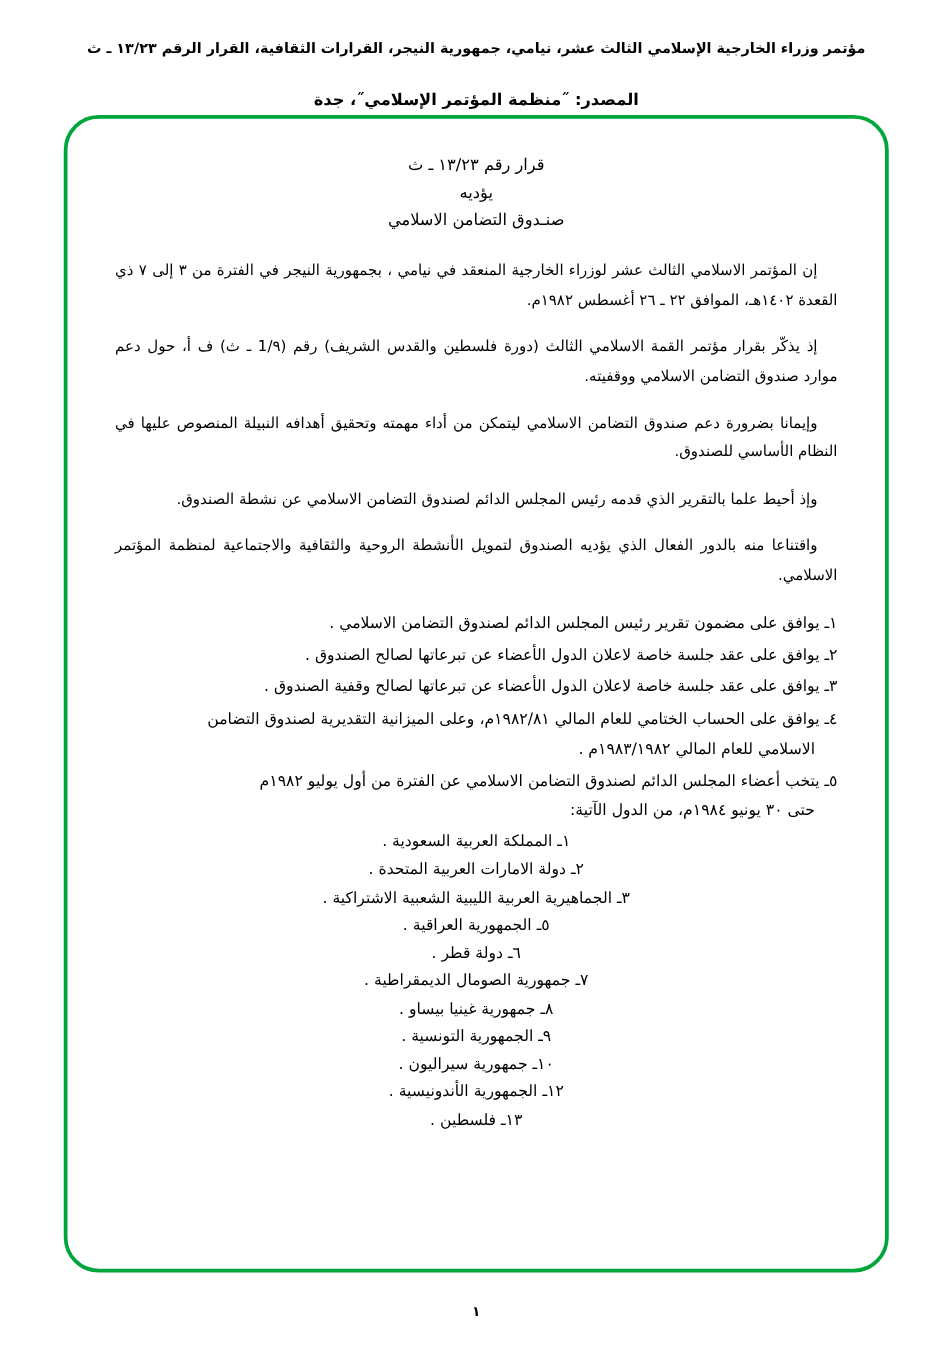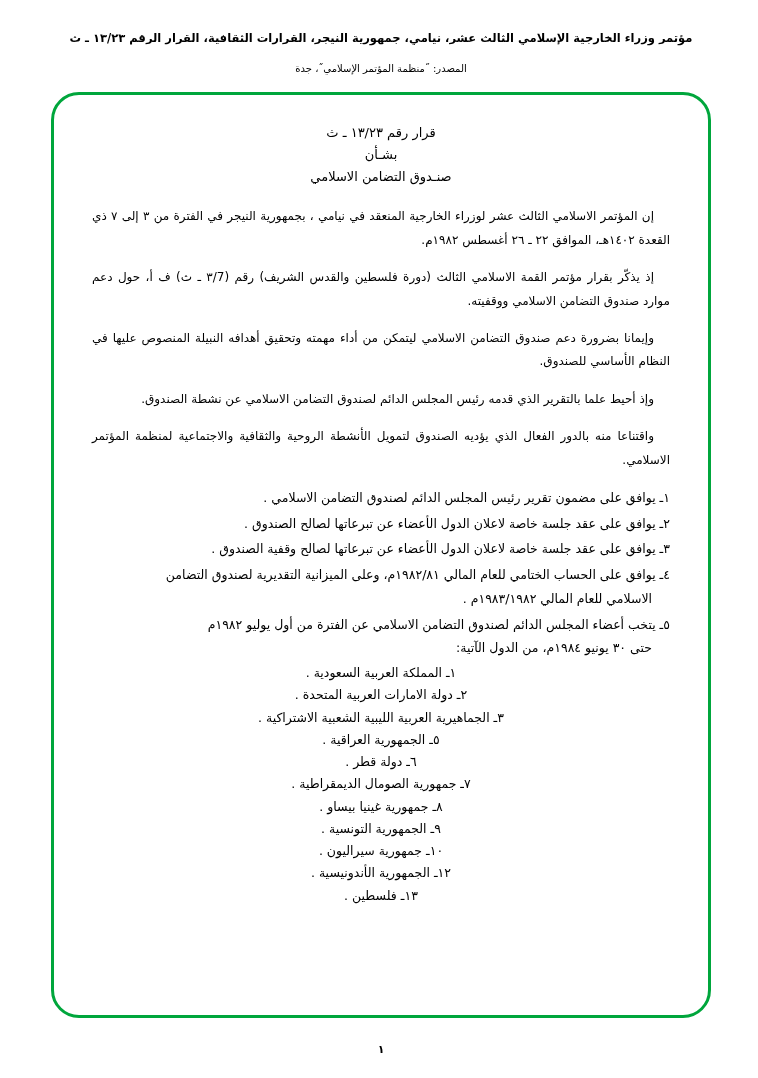--- a/index.html
+++ b/index.html
@@ -25,23 +25,23 @@
     text-align: center;
     padding-top: 30px;
   }
   .header-title {
     font-size: 11.5px;
     font-weight: bold;
     letter-spacing: 0px;
     line-height: 1.4;
   }
   .header-source {
-    font-size: 10px;
-    font-weight: normal;
-    margin-top: 16px;
+    font-size: 13px;
+    font-weight: bold;
+    margin-top: 26px;
     line-height: 1.4;
   }
   .frame {
     position: absolute;
     top: 92px;
     right: 47px;
     left: 47px;
     bottom: 60px;
     border: 3px solid #00a63c;
     box-sizing: border-box;
@@ -114,25 +114,25 @@
 
   <div class="header-block">
     <div class="header-title">مؤتمر وزراء الخارجية الإسلامي الثالث عشر، نيامي، جمهورية النيجر، القرارات الثقافية، القرار الرقم ١٣/٢٣ ـ ث</div>
     <div class="header-source">المصدر: ˝منظمة المؤتمر الإسلامي˝، جدة</div>
   </div>
 
   <div class="frame" style="border-color: rgb(0, 166, 60); border-radius: 28px;">
     <div class="frame-inner">
 
       <div class="doc-number">قرار رقم ١٣/٢٣ ـ ث</div>
-      <div class="doc-about">بشـأن</div>
+      <div class="doc-about">يؤديه</div>
       <div class="doc-subject">صنـدوق التضامن الاسلامي</div>
 
       <p class="para indent">إن المؤتمر الاسلامي الثالث عشر لوزراء الخارجية المنعقد في نيامي ، بجمهورية النيجر في الفترة من ٣ إلى ٧ ذي القعدة ١٤٠٢هـ، الموافق ٢٢ ـ ٢٦ أغسطس ١٩٨٢م.</p>
-      <p class="para indent">إذ يذكّر بقرار مؤتمر القمة الاسلامي الثالث (دورة فلسطين والقدس الشريف) رقم (٣/7 ـ ث) ف أ، حول دعم موارد صندوق التضامن الاسلامي ووقفيته.</p>
+      <p class="para indent">إذ يذكّر بقرار مؤتمر القمة الاسلامي الثالث (دورة فلسطين والقدس الشريف) رقم (1/٩ ـ ث) ف أ، حول دعم موارد صندوق التضامن الاسلامي ووقفيته.</p>
       <p class="para indent">وإيمانا بضرورة دعم صندوق التضامن الاسلامي ليتمكن من أداء مهمته وتحقيق أهدافه النبيلة المنصوص عليها في النظام الأساسي للصندوق.</p>
       <p class="para indent">وإذ أحيط علما بالتقرير الذي قدمه رئيس المجلس الدائم لصندوق التضامن الاسلامي عن نشطة الصندوق.</p>
       <p class="para indent">واقتناعا منه بالدور الفعال الذي يؤديه الصندوق لتمويل الأنشطة الروحية والثقافية والاجتماعية لمنظمة المؤتمر الاسلامي.</p>
 
       <div class="resolutions">
         <div class="res-item">
           <span>١ـ يوافق على مضمون تقرير رئيس المجلس الدائم لصندوق التضامن الاسلامي .</span>
         </div>
         <div class="res-item">
           <span>٢ـ يوافق على عقد جلسة خاصة لاعلان الدول الأعضاء عن تبرعاتها لصالح الصندوق .</span>

